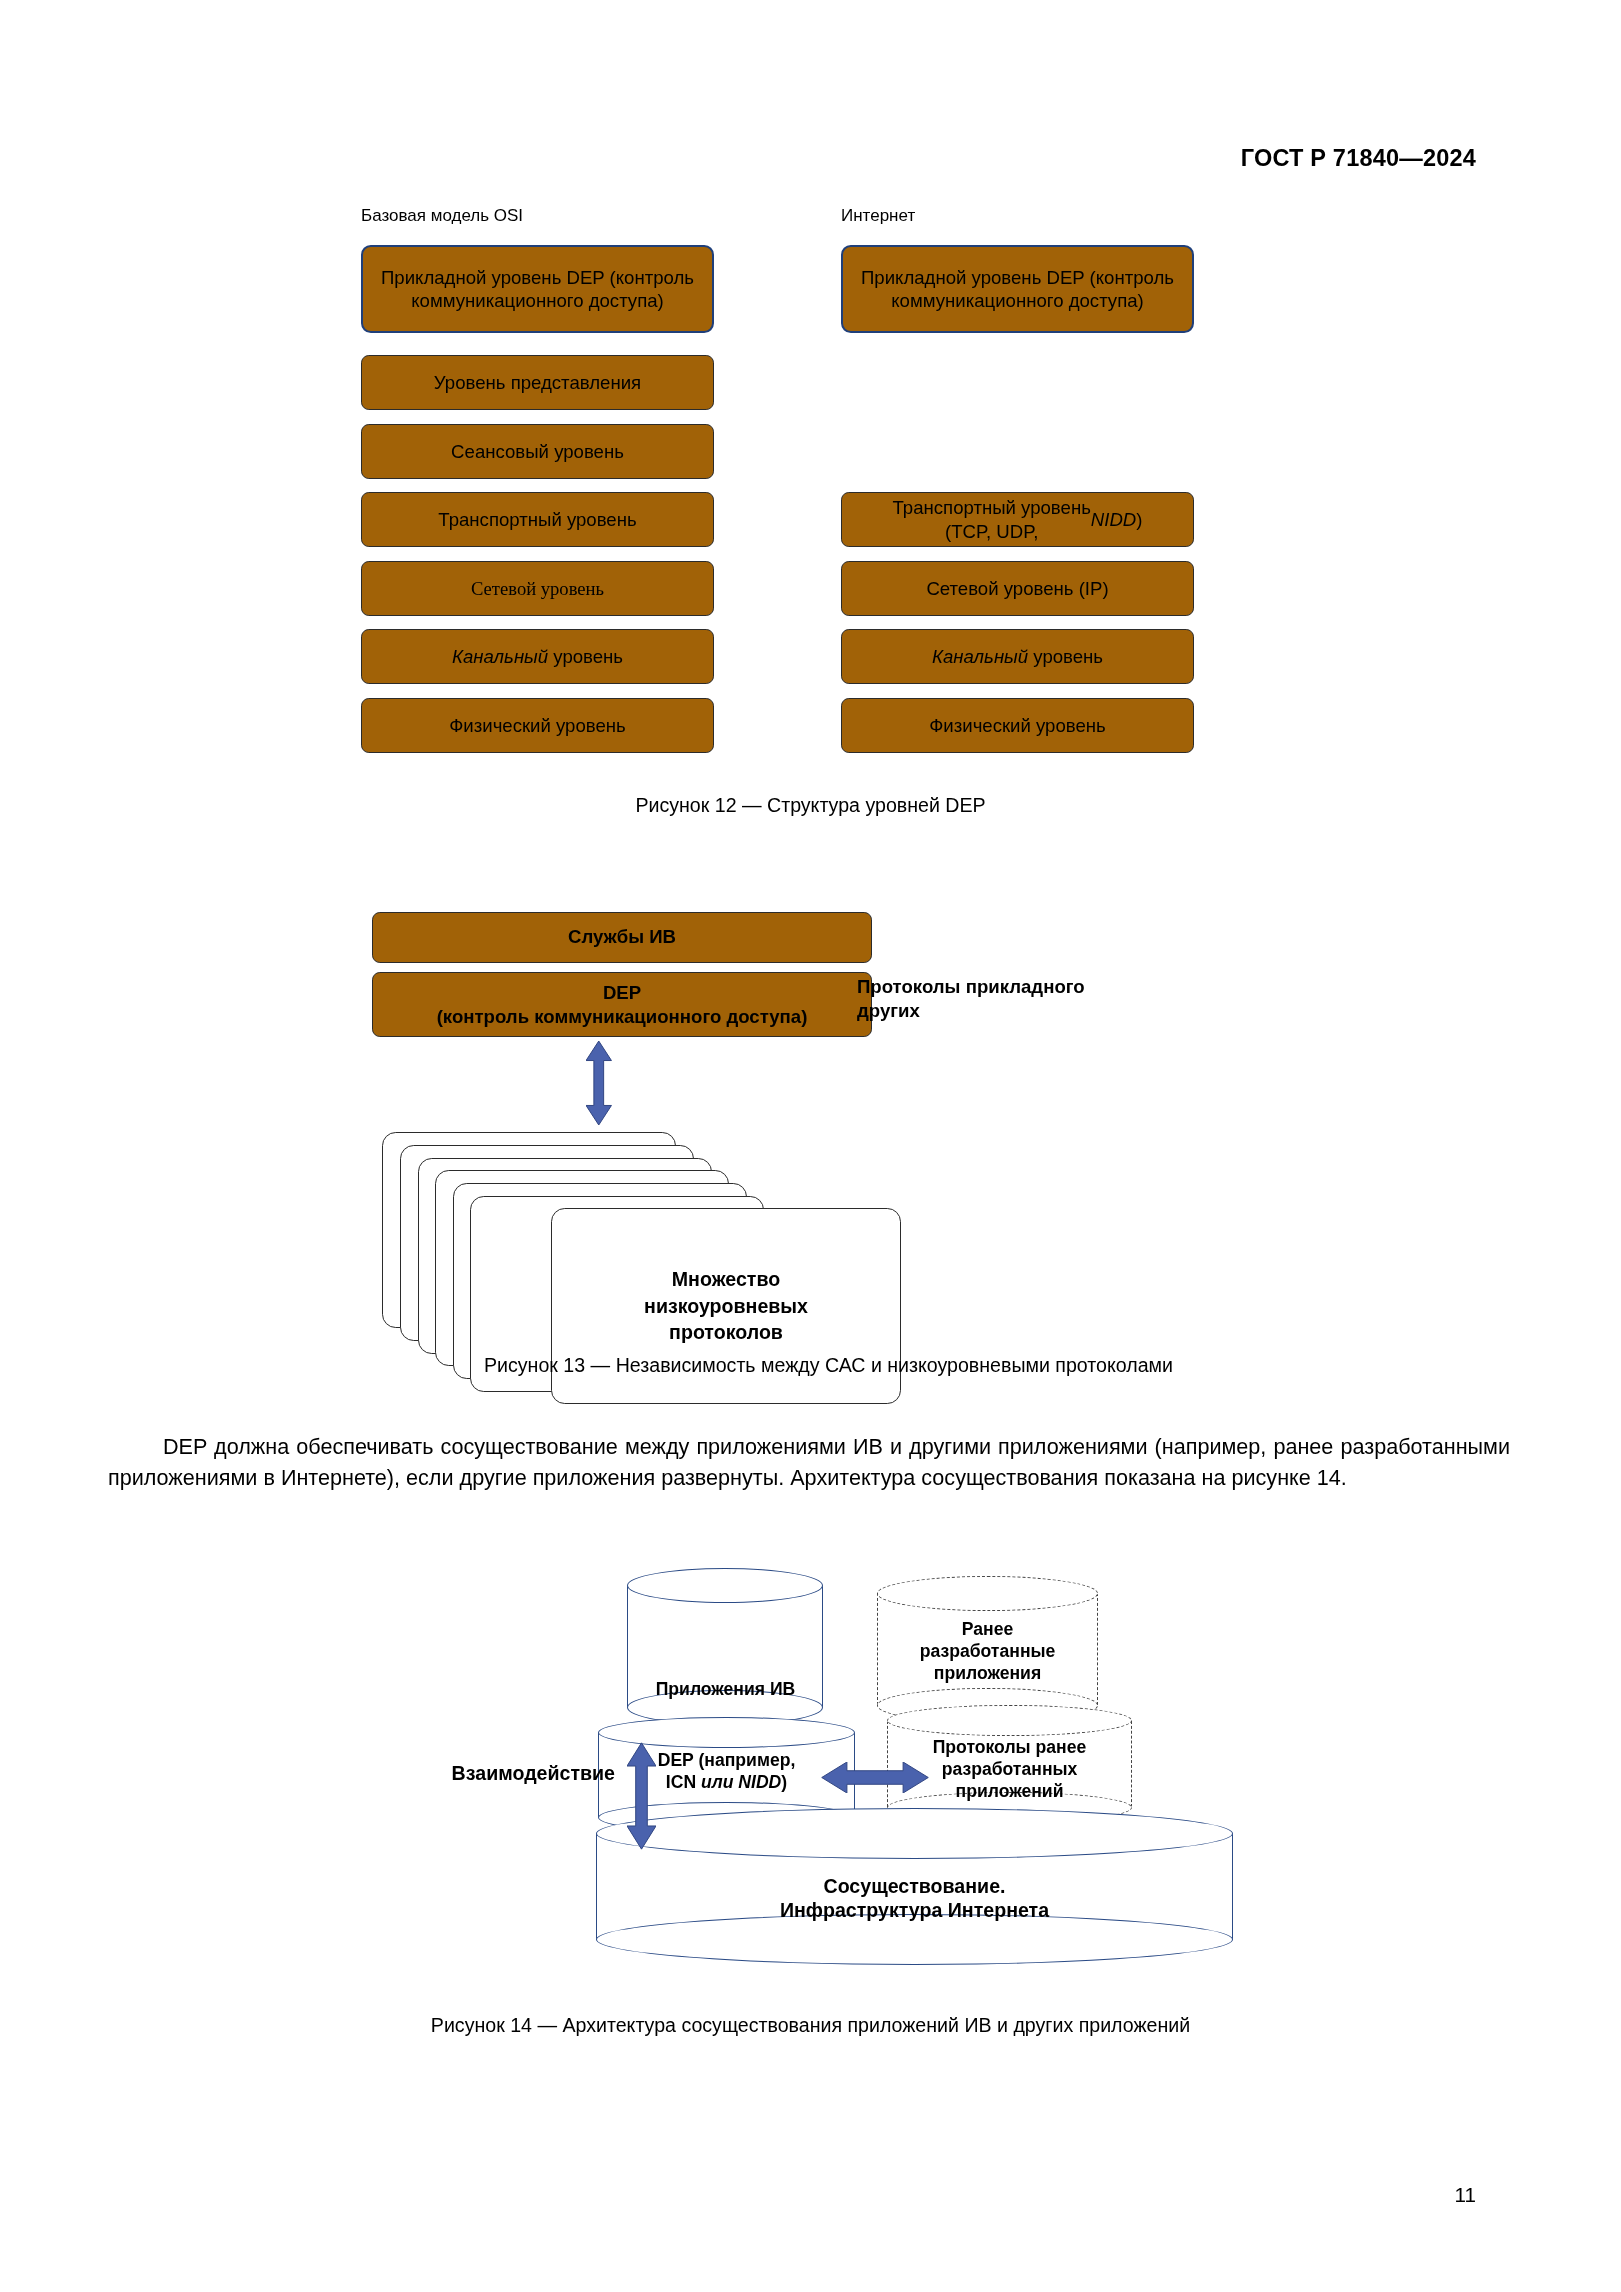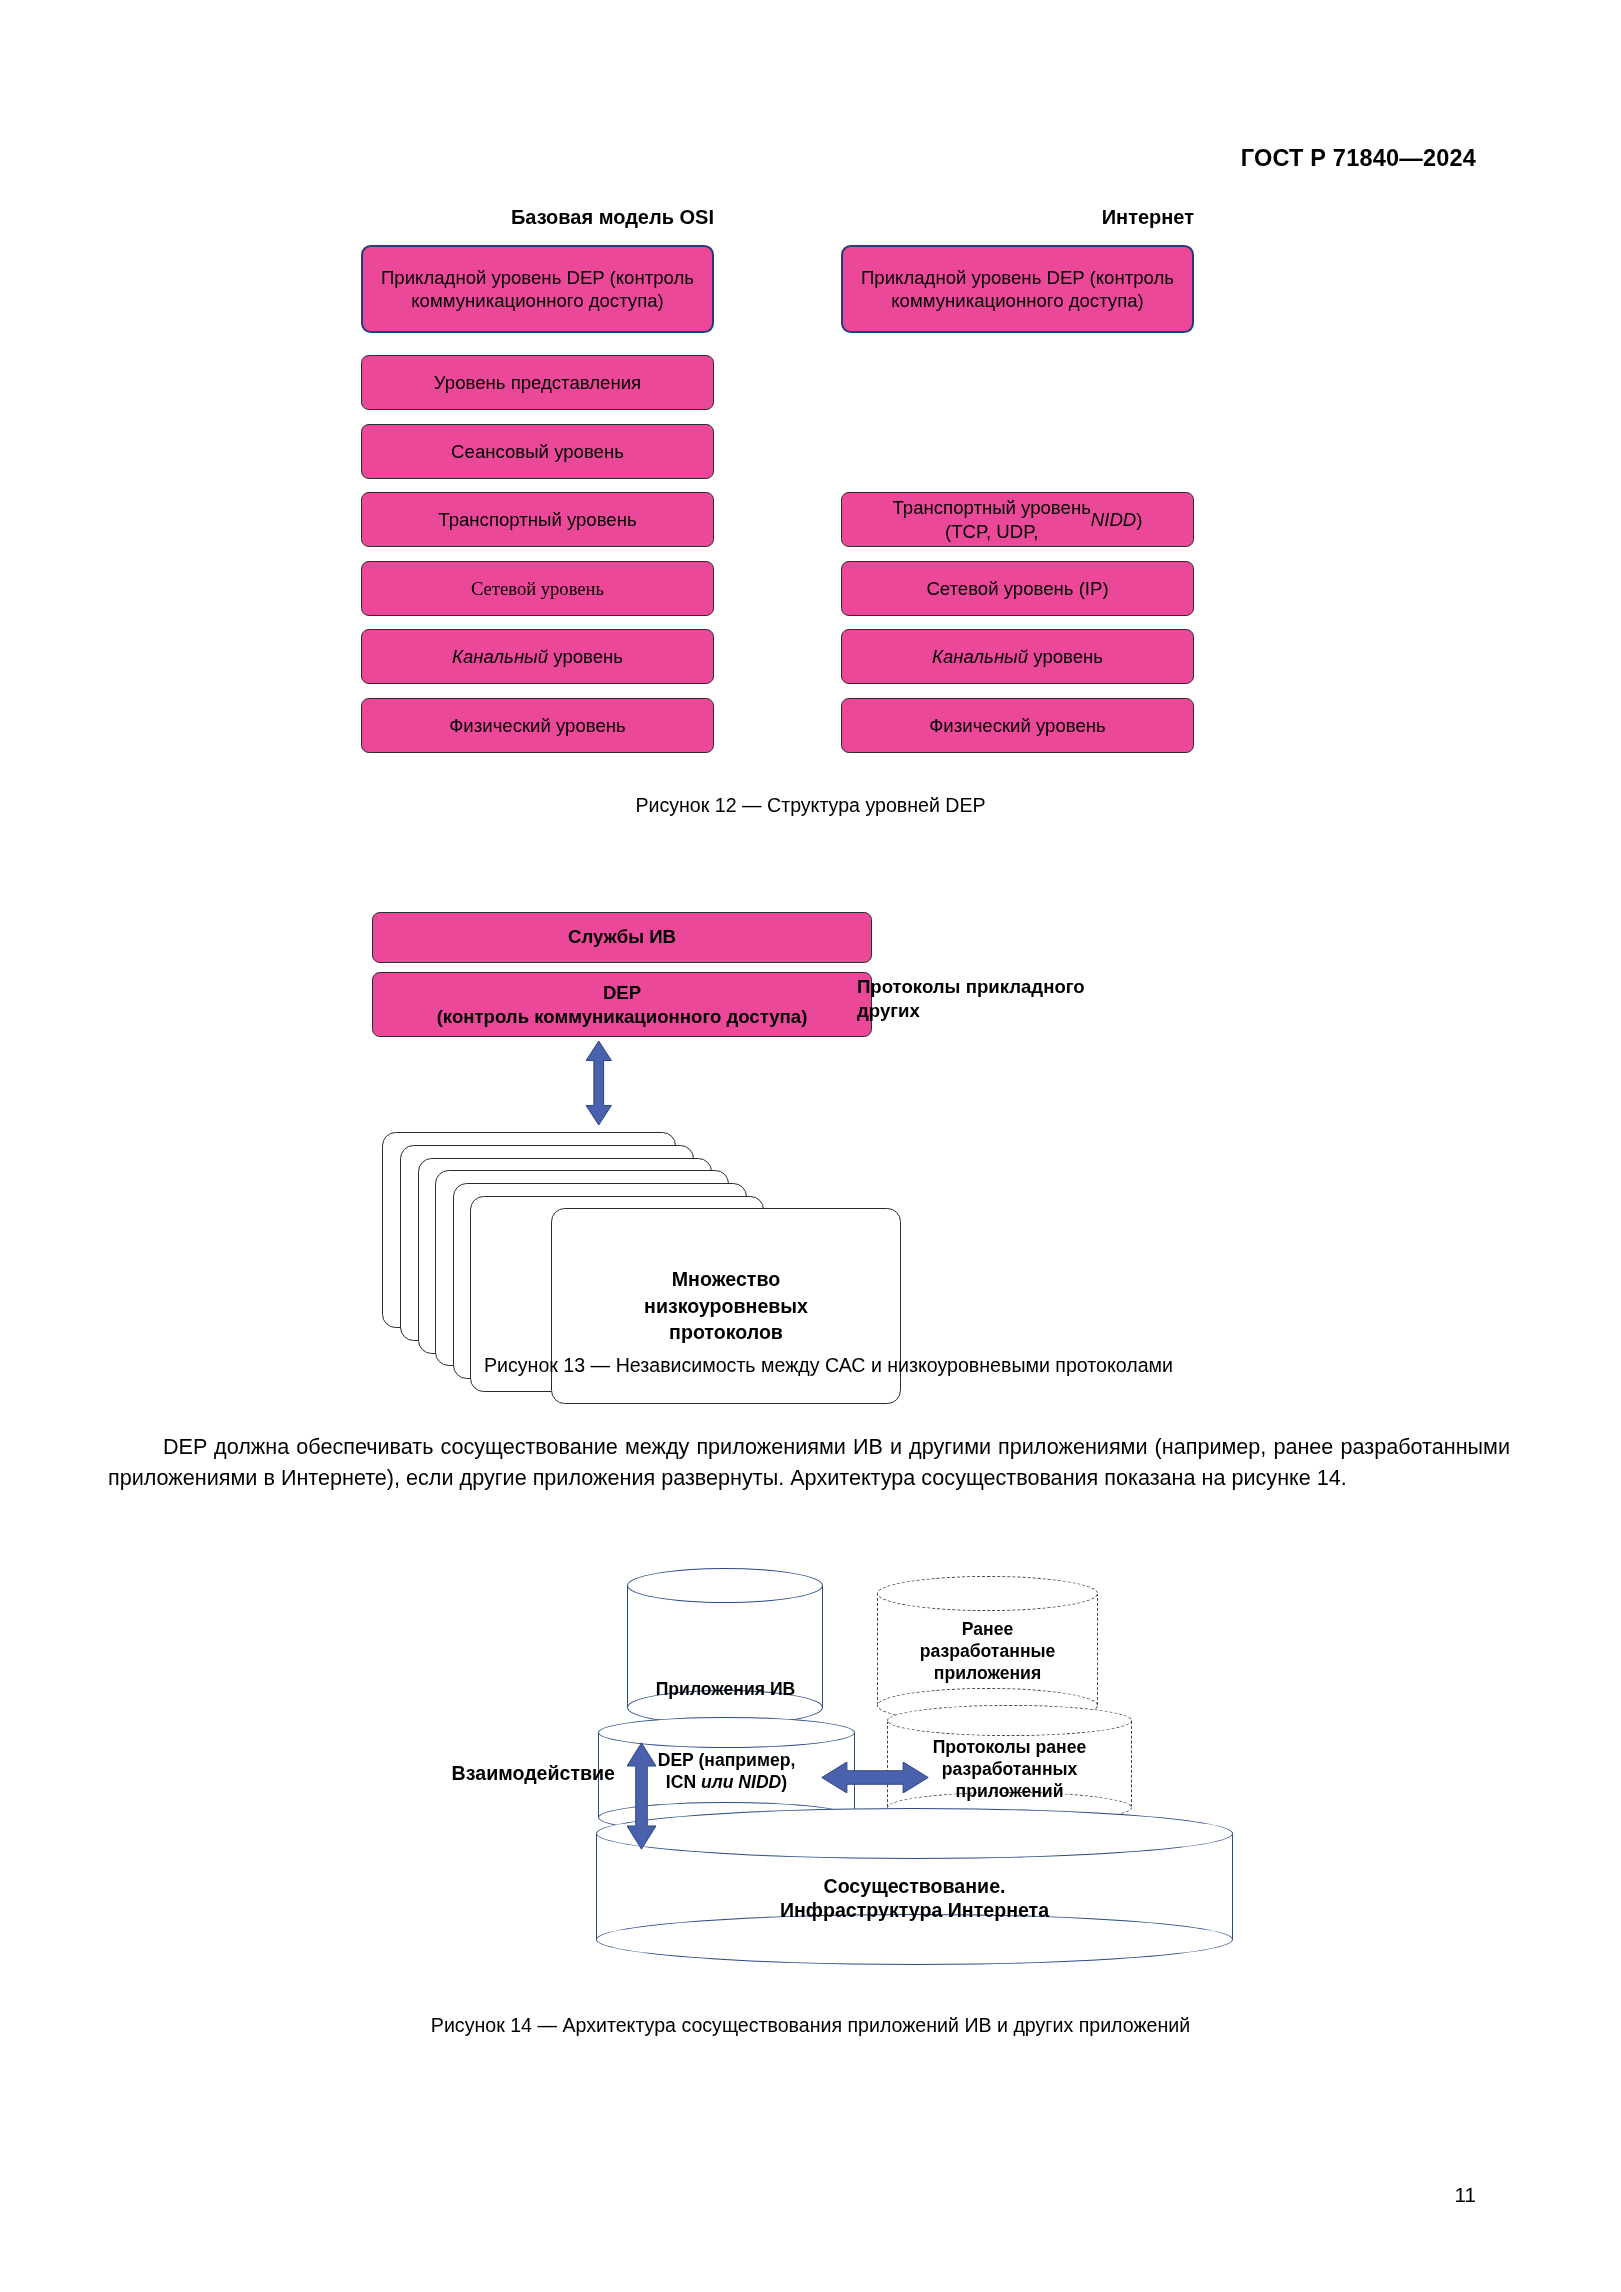--- a/index.html
+++ b/index.html
@@ -29,38 +29,38 @@
     right: 145px;
     font-size: 23.5px;
     font-weight: bold;
     letter-spacing: 0.2px;
   }
   
   .layer-box {
     box-sizing: border-box;
     border: 1.5px solid #2b2b2b;
     border-radius: 7.8px;
-    background: #ec4899;
+    background: #a16207;
     display: flex;
     align-items: center;
     justify-content: center;
     text-align: center;
     font-size: 18.6px;
     line-height: 1.25;
     padding: 3.9px 7.8px;
   }
   .layer-box.accent {
     border: 2px solid #1f3f7a;
     border-radius: 9.8px;
   }
   .col-title {
     position: absolute;
-    font-size: 20px;
-    font-weight: bold;
-    text-align: right;
+    font-size: 17px;
+    font-weight: normal;
+    text-align: left;
   }
   .ital { font-style: italic; }
 
   
   #fig12 { position: absolute; left: 0; top: 206px; width: 1621px; height: 608px; }
   #fig12 .col-left { position: absolute; left: 361px; width: 353px; }
   #fig12 .col-right { position: absolute; left: 841px; width: 353px; }
 
   .fig-caption {
     position: absolute;

